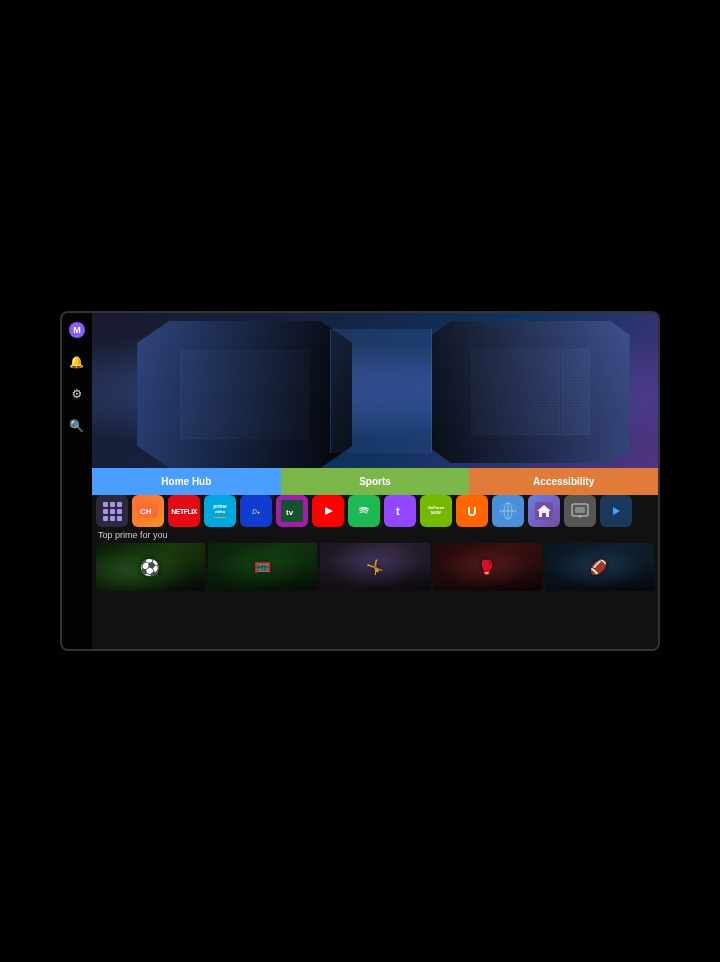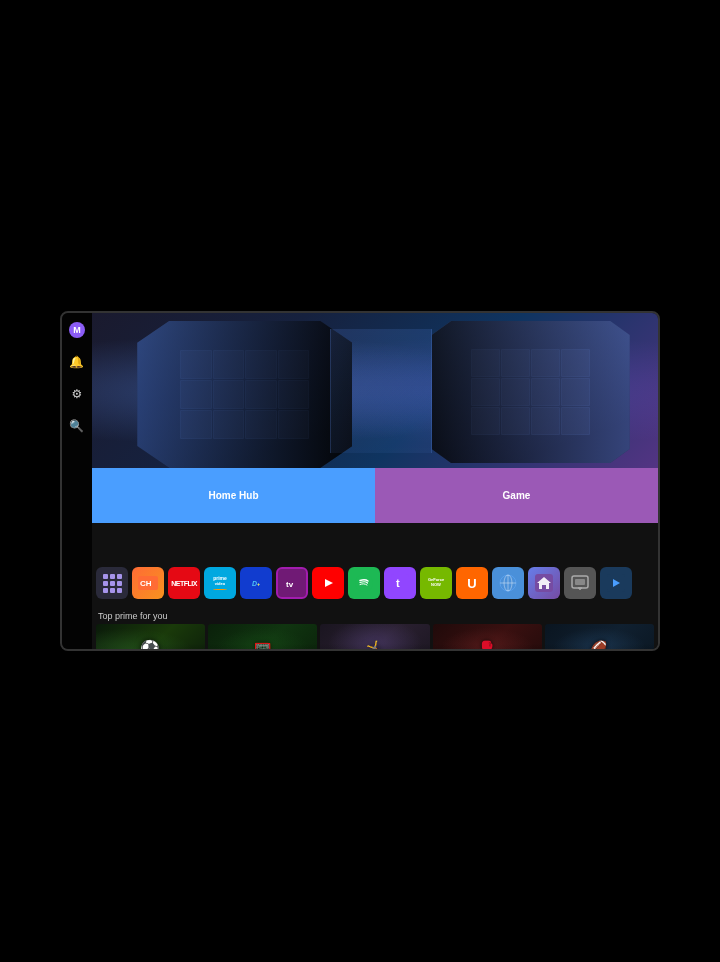--- a/index.html
+++ b/index.html
@@ -143,44 +143,43 @@
     }
 
     .nav-bar {
       display: flex;
       background: #1a1a1a;
       flex-shrink: 0;
     }
 
     .nav-tab {
       flex: 1;
-      padding: 22px 4px;
+      padding: 8px 4px;
       text-align: center;
       font-size: 10px;
       font-weight: 600;
       cursor: pointer;
       border: none;
       color: white;
     }
 
     .nav-tab.home-hub { background: #4a9eff; }
     .nav-tab.sports { background: #7ab648; }
     .nav-tab.game { background: #9b59b6; }
     .nav-tab.accessibility { background: #e07b39; }
     .nav-tab.home-office { background: #555; }
 
     .apps-row {
       display: flex;
       align-items: center;
       background: #111;
-      padding: 9px 4px;
+      padding: 0 4px;
       gap: 4px;
       overflow: hidden;
       flex-shrink: 0;
-      margin-top: 35px;
     }
 
     .app-icon {
       width: 32px;
       height: 32px;
       border-radius: 6px;
       display: flex;
       align-items: center;
       justify-content: center;
       flex-shrink: 0;
@@ -189,21 +188,21 @@
       color: white;
       overflow: hidden;
       cursor: pointer;
     }
 
     .app-icon.apps-grid { background: #2a2a3a; }
     .app-icon.lg-channels { background: linear-gradient(135deg, #ff6b35, #f7931e); }
     .app-icon.netflix { background: #e50914; font-size: 8px; font-weight: 900; letter-spacing: -1px; }
     .app-icon.prime { background: #00a8e0; }
     .app-icon.disney { background: #113ccf; }
-    .app-icon.apple-tv { background: #701a75; border: 2px solid #a21caf; }
+    .app-icon.apple-tv { background: #14532d; border: 5px solid #a21caf; }
     .app-icon.youtube { background: #ff0000; }
     .app-icon.spotify { background: #1db954; }
     .app-icon.twitch { background: #9146ff; }
     .app-icon.geforce { background: #76b900; }
     .app-icon.utomik { background: #ff6600; }
     .app-icon.globe { background: #4a90d9; }
     .app-icon.smart-home { background: linear-gradient(135deg, #667eea, #764ba2); }
     .app-icon.screen-share { background: #555; }
     .app-icon.more { background: #1a3a5c; }
 
@@ -337,21 +336,22 @@
 
       <div style="position:absolute;left:42%;top:10%;width:18%;height:80%;
                   background:linear-gradient(to bottom,rgba(100,150,255,0.15),rgba(80,120,200,0.1));
                   border-left:1px solid rgba(100,150,255,0.2);
                   border-right:1px solid rgba(100,150,255,0.2);">
       </div>
     </div>
 
     <div class="nav-bar">
       <button class="nav-tab home-hub">Home Hub</button>
-      <button class="nav-tab game">Game</button>
+      <button class="nav-tab sports">Sports</button>
+      <button class="nav-tab accessibility">Accessibility</button>
     </div>
 
     <div class="apps-row">
 
       <div class="app-icon apps-grid">
         <div class="apps-grid-dots">
           <span></span>
             <span></span>
             <span></span>
           <span></span>

